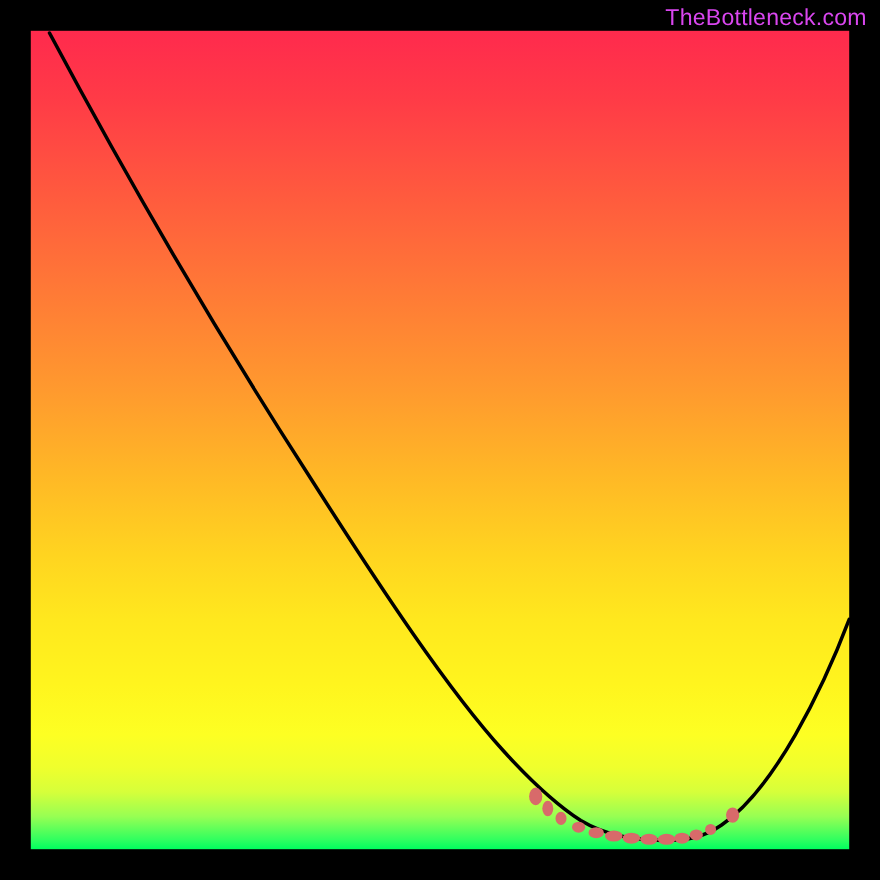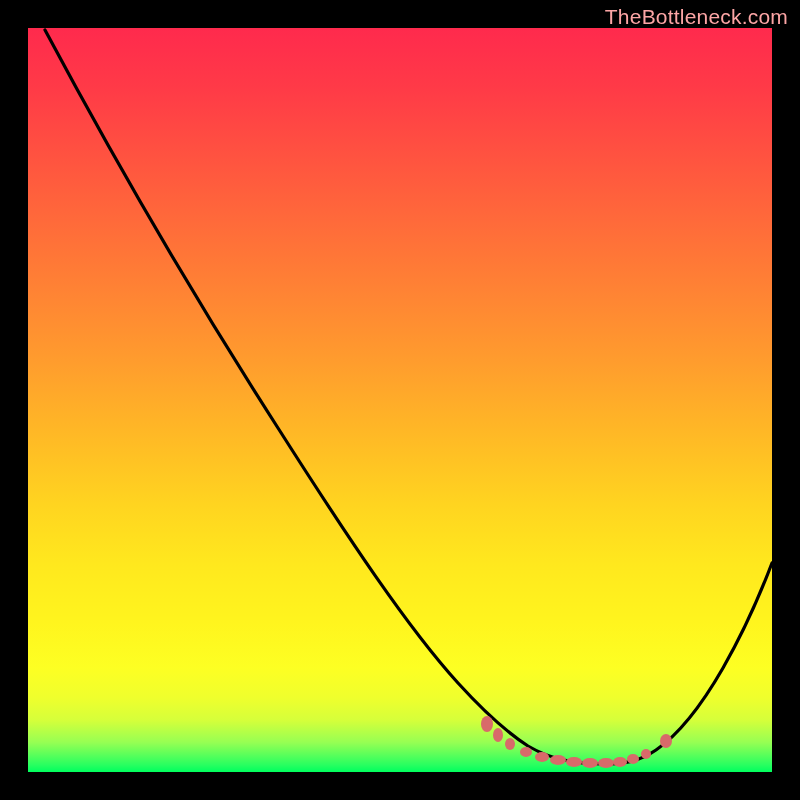--- a/index.html
+++ b/index.html
@@ -40,21 +40,21 @@
       #d6ff3a 93%,
       #97ff53 96%,
       #2aff60 99%,
       #00ff5e 100%
     );
   }
   .watermark {
     position: absolute;
     top: 5px;
     right: 12px;
-    color: #fca5a5;
+    color: #d946ef;
     font-size: 21px;
     font-weight: 500;
     letter-spacing: 0.2px;
     user-select: none;
   }
   svg.curve {
     position: absolute;
     left: 0;
     top: 0;
     width: 744px;

